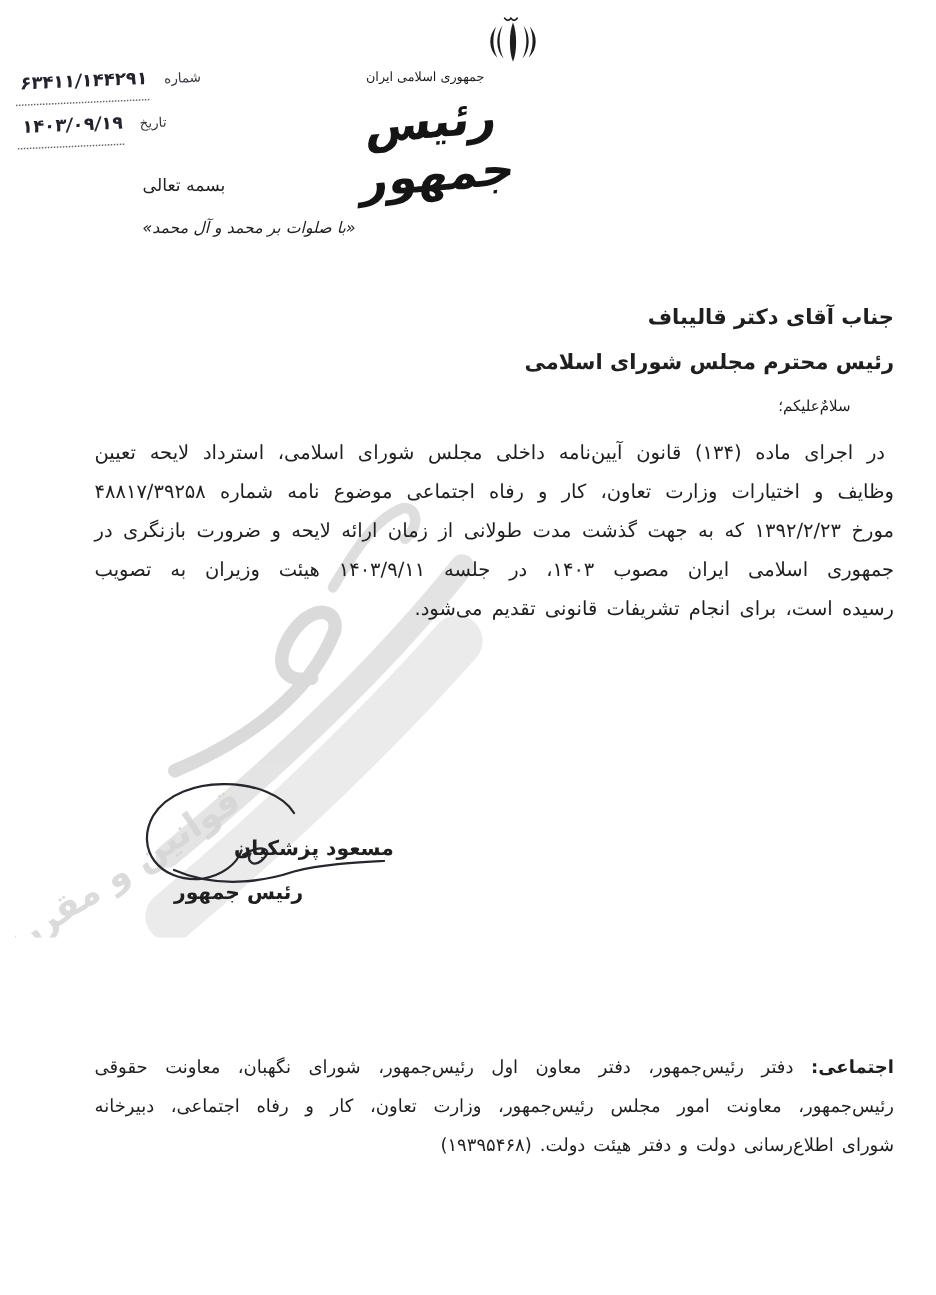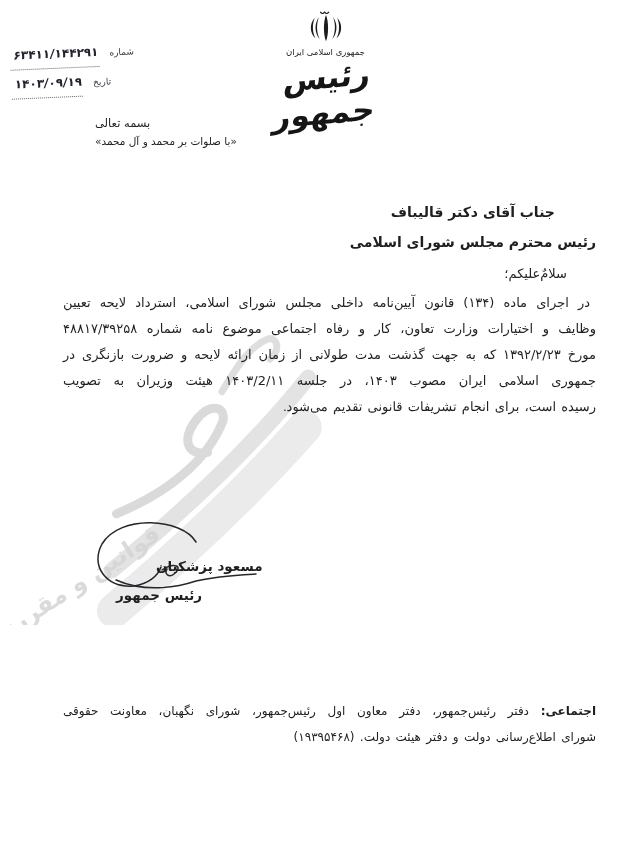--- a/index.html
+++ b/index.html
@@ -23,47 +23,47 @@
   .ref-line{white-space:nowrap;line-height:26px;}
   .ref-label{font-size:9px;opacity:.9;margin-left:4px;}
   .ref-value{
     font-size:12px;font-weight:600;letter-spacing:1.5px;
     border-bottom:1px dotted #666;padding:0 2px 1px 2px;
     transform:skewX(-6deg);display:inline-block;
   }
   .ref-line.date .ref-value{letter-spacing:2px;}
   
   .letterhead{
-    position:absolute;top:8px;left:228px;width:195px;
-    text-align:center;
+    position:absolute;top:8px;left:244px;width:195px;
+    text-align:left;
   }
   .emblem{display:block;margin:0 auto;}
   .country{font-size:8.5px;margin-top:3px;letter-spacing:.5px;color:#1b1b1b;}
   .office-callig{
     font-size:31px;font-weight:bold;margin-top:2px;
     transform:skewX(-10deg) rotate(-5deg);
     color:#151515;line-height:36px;
   }
   
   .invocation{position:absolute;top:116px;left:95px;width:305px;text-align:left;}
   .besmeleh{font-size:11.5px;}
-  .salawat{font-size:10.5px;margin-top:5px;}
+  .salawat{font-size:10.5px;margin-top:16px;font-style:italic;}
   
-  .recipient{position:absolute;top:197px;right:28px;text-align:center;font-weight:bold;font-size:14px;line-height:30px;}
+  .recipient{position:absolute;top:197px;right:28px;text-align:right;font-weight:bold;font-size:14px;line-height:30px;}
   
-  .salutation{position:absolute;top:266px;right:57px;font-size:13px;}
+  .salutation{position:absolute;top:266px;right:57px;font-size:10px;}
   
   .body-text{position:absolute;top:290px;right:28px;left:63px;font-size:13px;}
   .bline{
     line-height:26px;height:26px;white-space:nowrap;
     text-align:justify;text-align-last:justify;
     word-spacing:2px;
   }
   .bline.first{padding-right:6px;}
-  .bline.last{text-align:left;text-align-last:right;white-space:normal;font-family:Liberation Serif, serif;}
+  .bline.last{text-align:left;text-align-last:right;white-space:normal;}
   
   .watermark{position:absolute;top:295px;left:10px;width:500px;height:330px;pointer-events:none;}
   
   .sig-svg{position:absolute;top:522px;left:86px;}
   .sig-name{position:absolute;top:558px;left:156px;font-size:13.5px;font-weight:bold;white-space:nowrap;}
   .sig-title{position:absolute;top:587px;left:116px;font-size:13.5px;font-weight:bold;white-space:nowrap;}
   
   .cc-block{position:absolute;top:698px;right:28px;left:63px;font-size:12px;}
   .ccline{
     line-height:26px;height:26px;white-space:nowrap;
@@ -122,35 +122,36 @@
     <div>جناب آقای دکتر قالیباف</div>
     <div>رئیس محترم مجلس شورای اسلامی</div>
   </div>
 
   <div class="salutation">سلامٌ‌علیکم؛</div>
 
   <div class="body-text">
     <div class="bline first">در اجرای ماده (۱۳۴) قانون آیین‌نامه داخلی مجلس شورای اسلامی، استرداد لایحه تعیین</div>
     <div class="bline">وظایف و اختیارات وزارت تعاون، کار و رفاه اجتماعی موضوع نامه شماره ۴۸۸۱۷/۳۹۲۵۸</div>
     <div class="bline">مورخ ۱۳۹۲/۲/۲۳ که به جهت گذشت مدت طولانی از زمان ارائه لایحه و ضرورت بازنگری در</div>
-    <div class="bline">جمهوری اسلامی ایران مصوب ۱۴۰۳، در جلسه ۱۴۰۳/2/۱۱ هیئت وزیران به تصویب</div>
+    <div class="bline">جمهوری اسلامی ایران مصوب ۱۴۰۳، در جلسه ۱۴۰۳/۹/۱۱ هیئت وزیران به تصویب</div>
     <div class="bline last">رسیده است، برای انجام تشریفات قانونی تقدیم می‌شود.</div>
   </div>
 
   <svg class="sig-svg" width="185" height="85" viewBox="0 0 185 85">
     <g stroke="#26262c" stroke-width="1.5" fill="none" stroke-linecap="round" stroke-linejoin="round">
       <path d="M110 20 C 96 -4, 34 -8, 16 22 C 4 44, 20 66, 48 64 C 62 62, 72 54, 75 45"></path>
       <path d="M30 58 C 62 72, 95 64, 110 59 C 130 54, 152 53, 170 52"></path>
       <path d="M76 48 C 88 40, 98 44, 88 52 C 83 56, 78 52, 81 47"></path>
     </g>
   </svg>
   <div class="sig-name">مسعود پزشکیان</div>
   <div class="sig-title">رئیس جمهور</div>
 
   <div class="cc-block">
     <div class="ccline">
       <span class="cc-label">اجتماعی:</span>
       <span>دفتر رئیس‌جمهور، دفتر معاون اول رئیس‌جمهور، شورای نگهبان، معاونت حقوقی</span>
     </div>
+    <div class="ccline">رئیس‌جمهور، معاونت امور مجلس رئیس‌جمهور، وزارت تعاون، کار و رفاه اجتماعی، دبیرخانه</div>
     <div class="ccline last">شورای اطلاع‌رسانی دولت و دفتر هیئت دولت. (۱۹۳۹۵۴۶۸)</div>
   </div>
 
 </div>
 
 </body></html>

